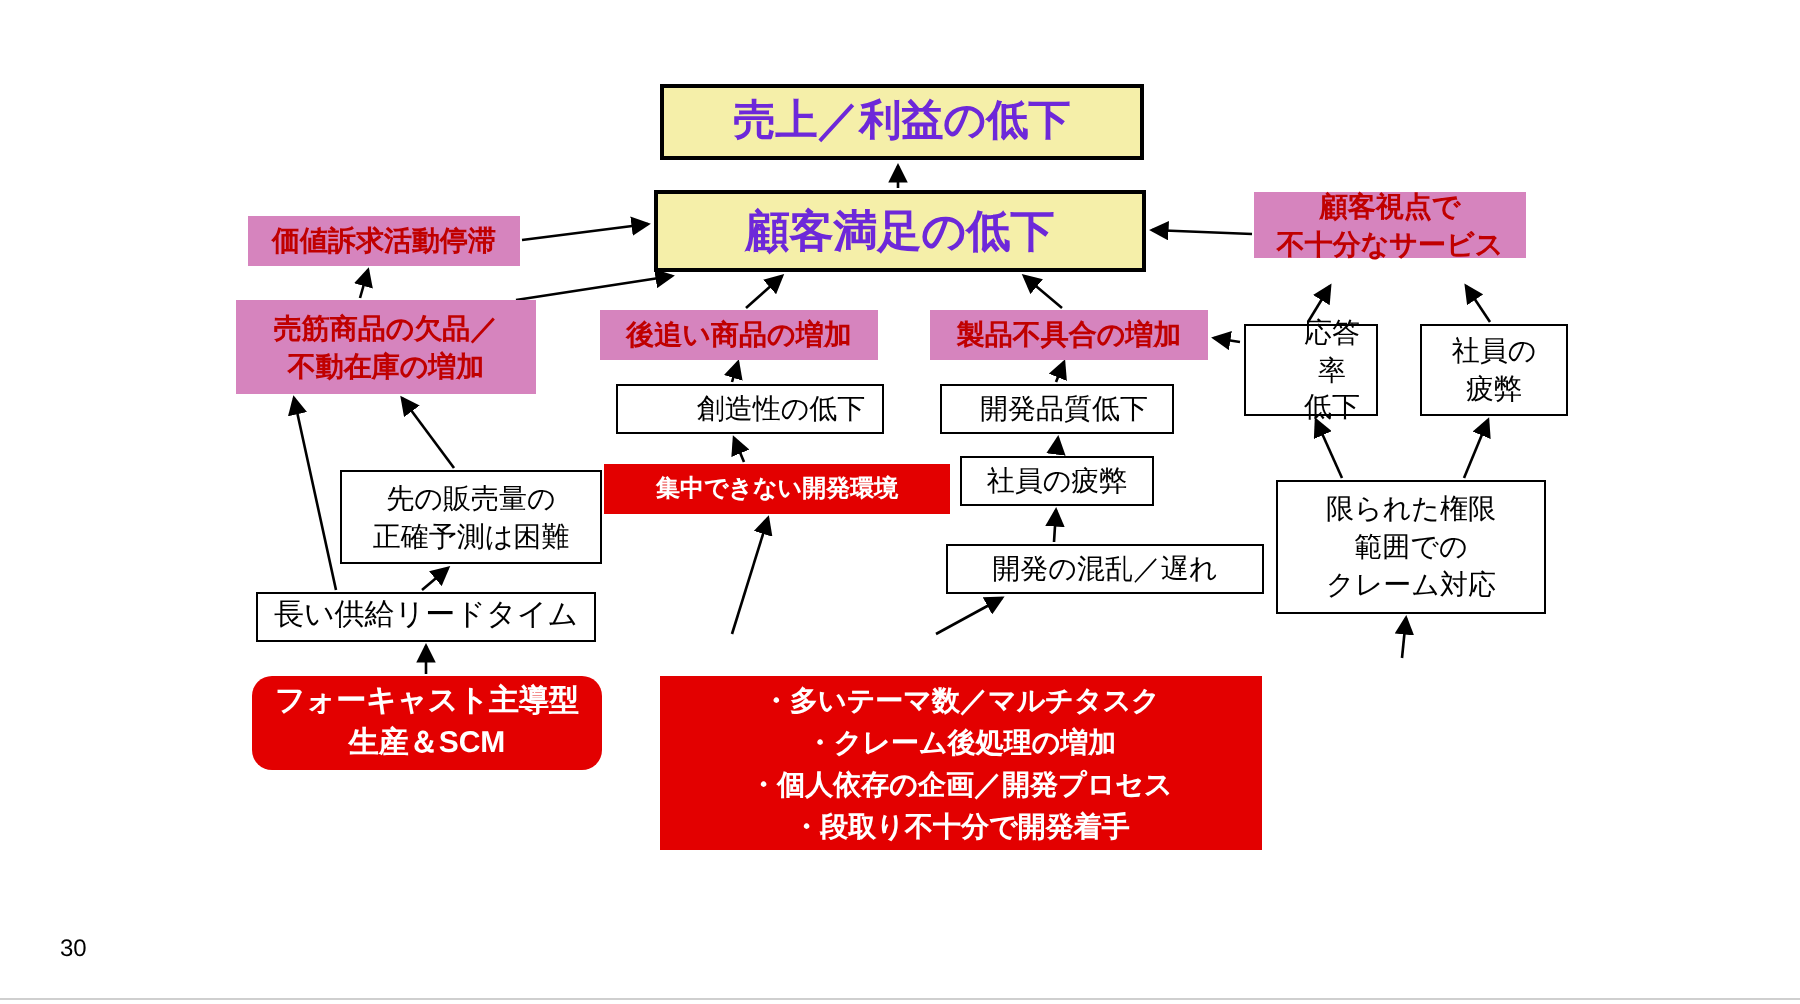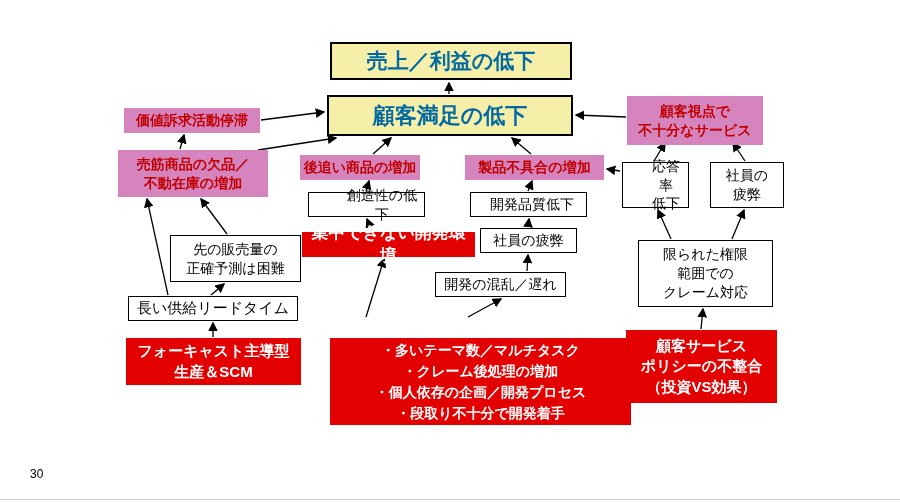--- a/index.html
+++ b/index.html
@@ -16,21 +16,21 @@
     box-sizing:border-box;
     display:flex;align-items:center;justify-content:center;
     text-align:center;
     white-space:pre-line;
     line-height:1.35;
     padding:1px 3px;
   }
   .yellow{
     background:#f5efa9;
     border:2px solid #000;
-    color:#0369a1;
+    color:#6d28d9;
     font-weight:700;
     font-size:21px;
   }
   .pink{
     background:#d684be;
     color:#c00000;
     font-weight:700;
     font-size:14px;
   }
   .white{
@@ -43,34 +43,34 @@
     background:#e30000;
     color:#ffffff;
     font-weight:700;
     font-size:14px;
   }
   
   #n-sales{left:330px;top:42px;width:242px;height:38px;}
   #n-satisfaction{left:327px;top:95px;width:246px;height:41px;font-size:22px;}
   #n-valueprop{left:124px;top:108px;width:136px;height:25px;}
   #n-stockout{left:118px;top:150px;width:150px;height:47px;}
-  #n-follower{left:300px;top:155px;width:120px;height:25px;}
+  #n-follower{left:300px;top:155px;width:139px;height:25px;}
   #n-defects{left:465px;top:155px;width:139px;height:25px;}
-  #n-service{left:627px;top:96px;width:136px;height:49px;}
-  #n-creativity{left:308px;top:192px;width:117px;height:25px;padding-left:34px;}
+  #n-service{left:627px;top:96px;width:136px;height:33px;}
+  #n-creativity{left:308px;top:192px;width:134px;height:25px;padding-left:34px;}
   #n-quality{left:470px;top:192px;width:117px;height:25px;padding-left:10px;}
   #n-response{left:622px;top:162px;width:67px;height:46px;padding-left:24px;}
   #n-fatigue-r{left:710px;top:162px;width:74px;height:46px;}
   #n-forecastdiff{left:170px;top:235px;width:131px;height:47px;}
-  #n-nofocus{left:302px;top:232px;width:173px;height:25px;font-size:17px;}
+  #n-nofocus{left:302px;top:232px;width:173px;height:25px;font-size:12px;}
   #n-fatigue-m{left:480px;top:228px;width:97px;height:25px;}
-  #n-confusion{left:435px;top:272px;width:131px;height:25px;}
+  #n-confusion{left:473px;top:272px;width:159px;height:25px;}
   #n-leadtime{left:128px;top:296px;width:170px;height:25px;font-size:15px;}
   #n-authority{left:638px;top:240px;width:135px;height:67px;}
-  #n-forecastdriven{left:126px;top:338px;width:175px;height:47px;font-size:15px;}
+  #n-forecastdriven{left:126px;top:338px;width:175px;height:47px;font-size:15px;border-radius:10px;}
   #n-devissues{left:330px;top:318px;width:301px;height:87px;line-height:1.5;margin-top:20px;}
   #n-policy{left:626px;top:330px;width:151px;height:73px;font-size:15px;}
   #page-number{
     position:absolute;left:30px;top:467px;
     color:#000000;font-size:12px;
   }
   #bottom-divider{
     position:absolute;left:0;top:499px;width:900px;height:1px;
     background:#cfcfcf;
   }
@@ -139,19 +139,16 @@
 範囲での
 クレーム対応</div>
 
   <div id="n-nofocus" class="node red">集中できない開発環境</div>
   <div id="n-forecastdriven" class="node red">フォーキャスト主導型
 生産＆SCM</div>
   <div id="n-devissues" class="node red">・多いテーマ数／マルチタスク
 ・クレーム後処理の増加
 ・個人依存の企画／開発プロセス
 ・段取り不十分で開発着手</div>
-  <div id="n-policy" class="node red">顧客サービス
-ポリシーの不整合
-（投資VS効果）</div>
 
   <div id="page-number">30</div>
   <div id="bottom-divider"></div>
 </div>
 
 </body></html>

